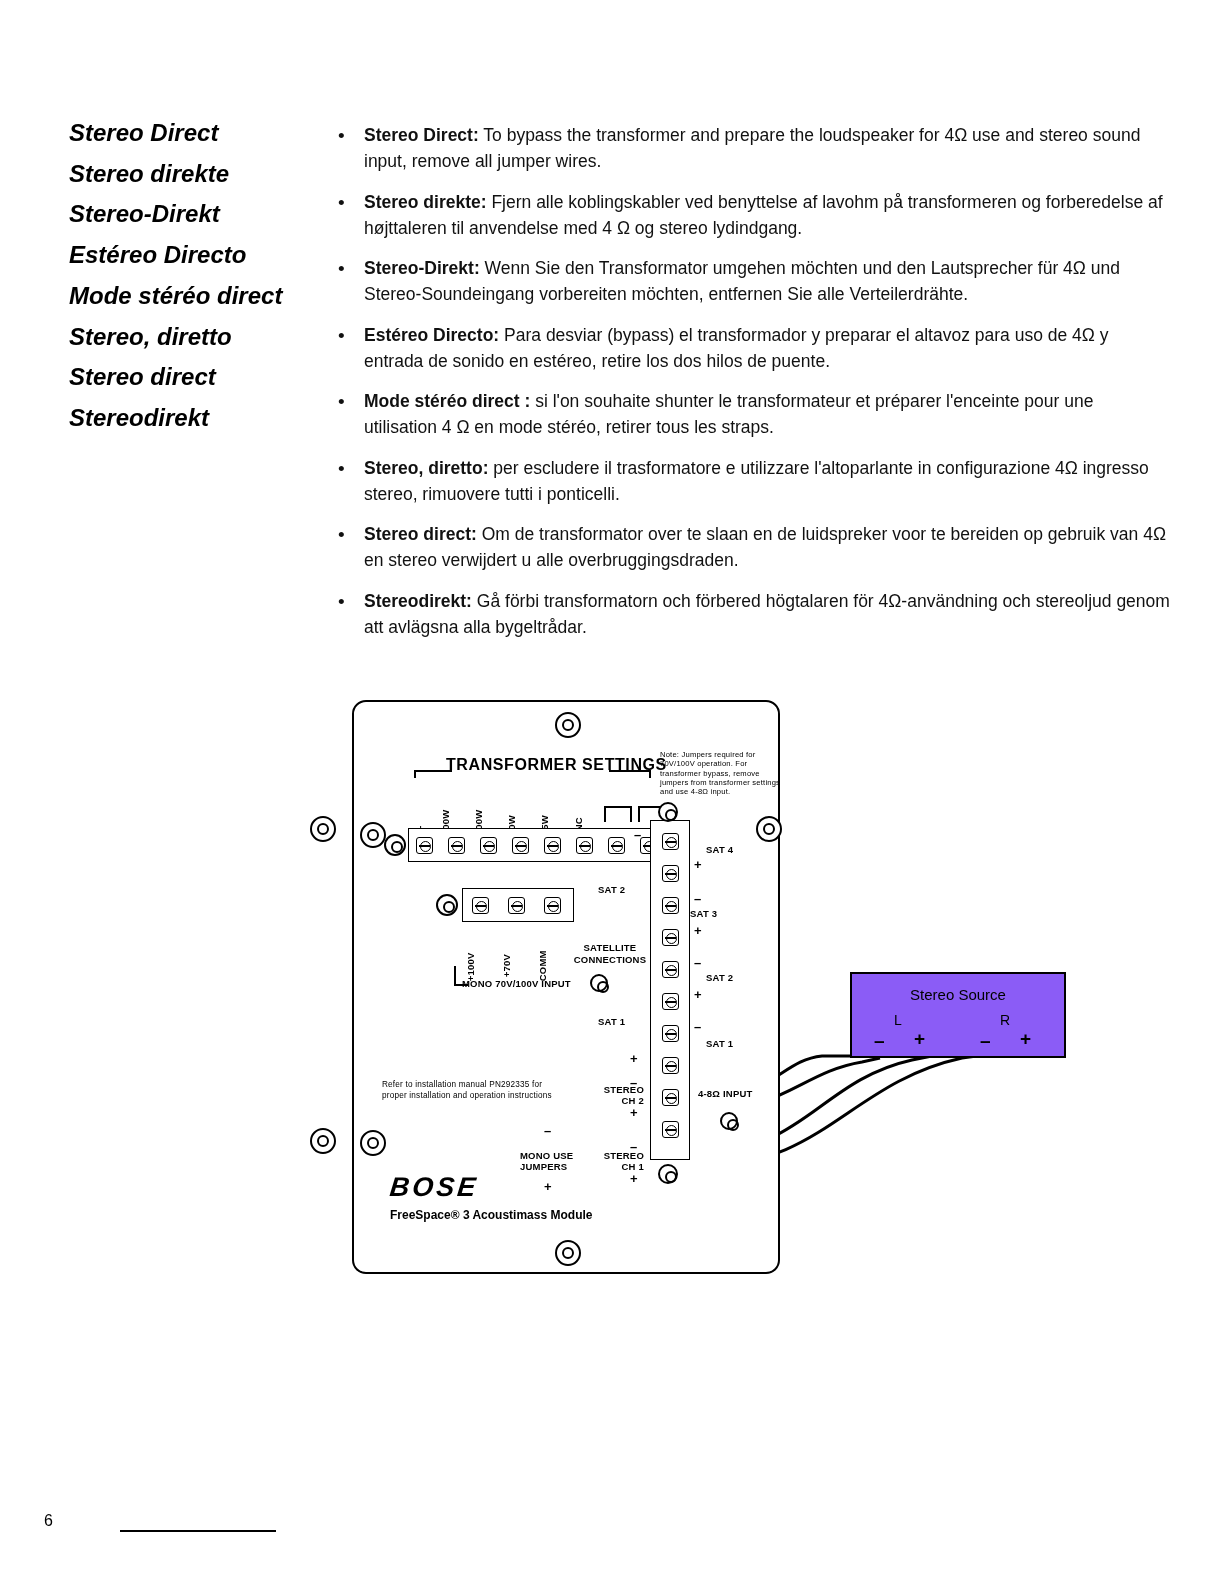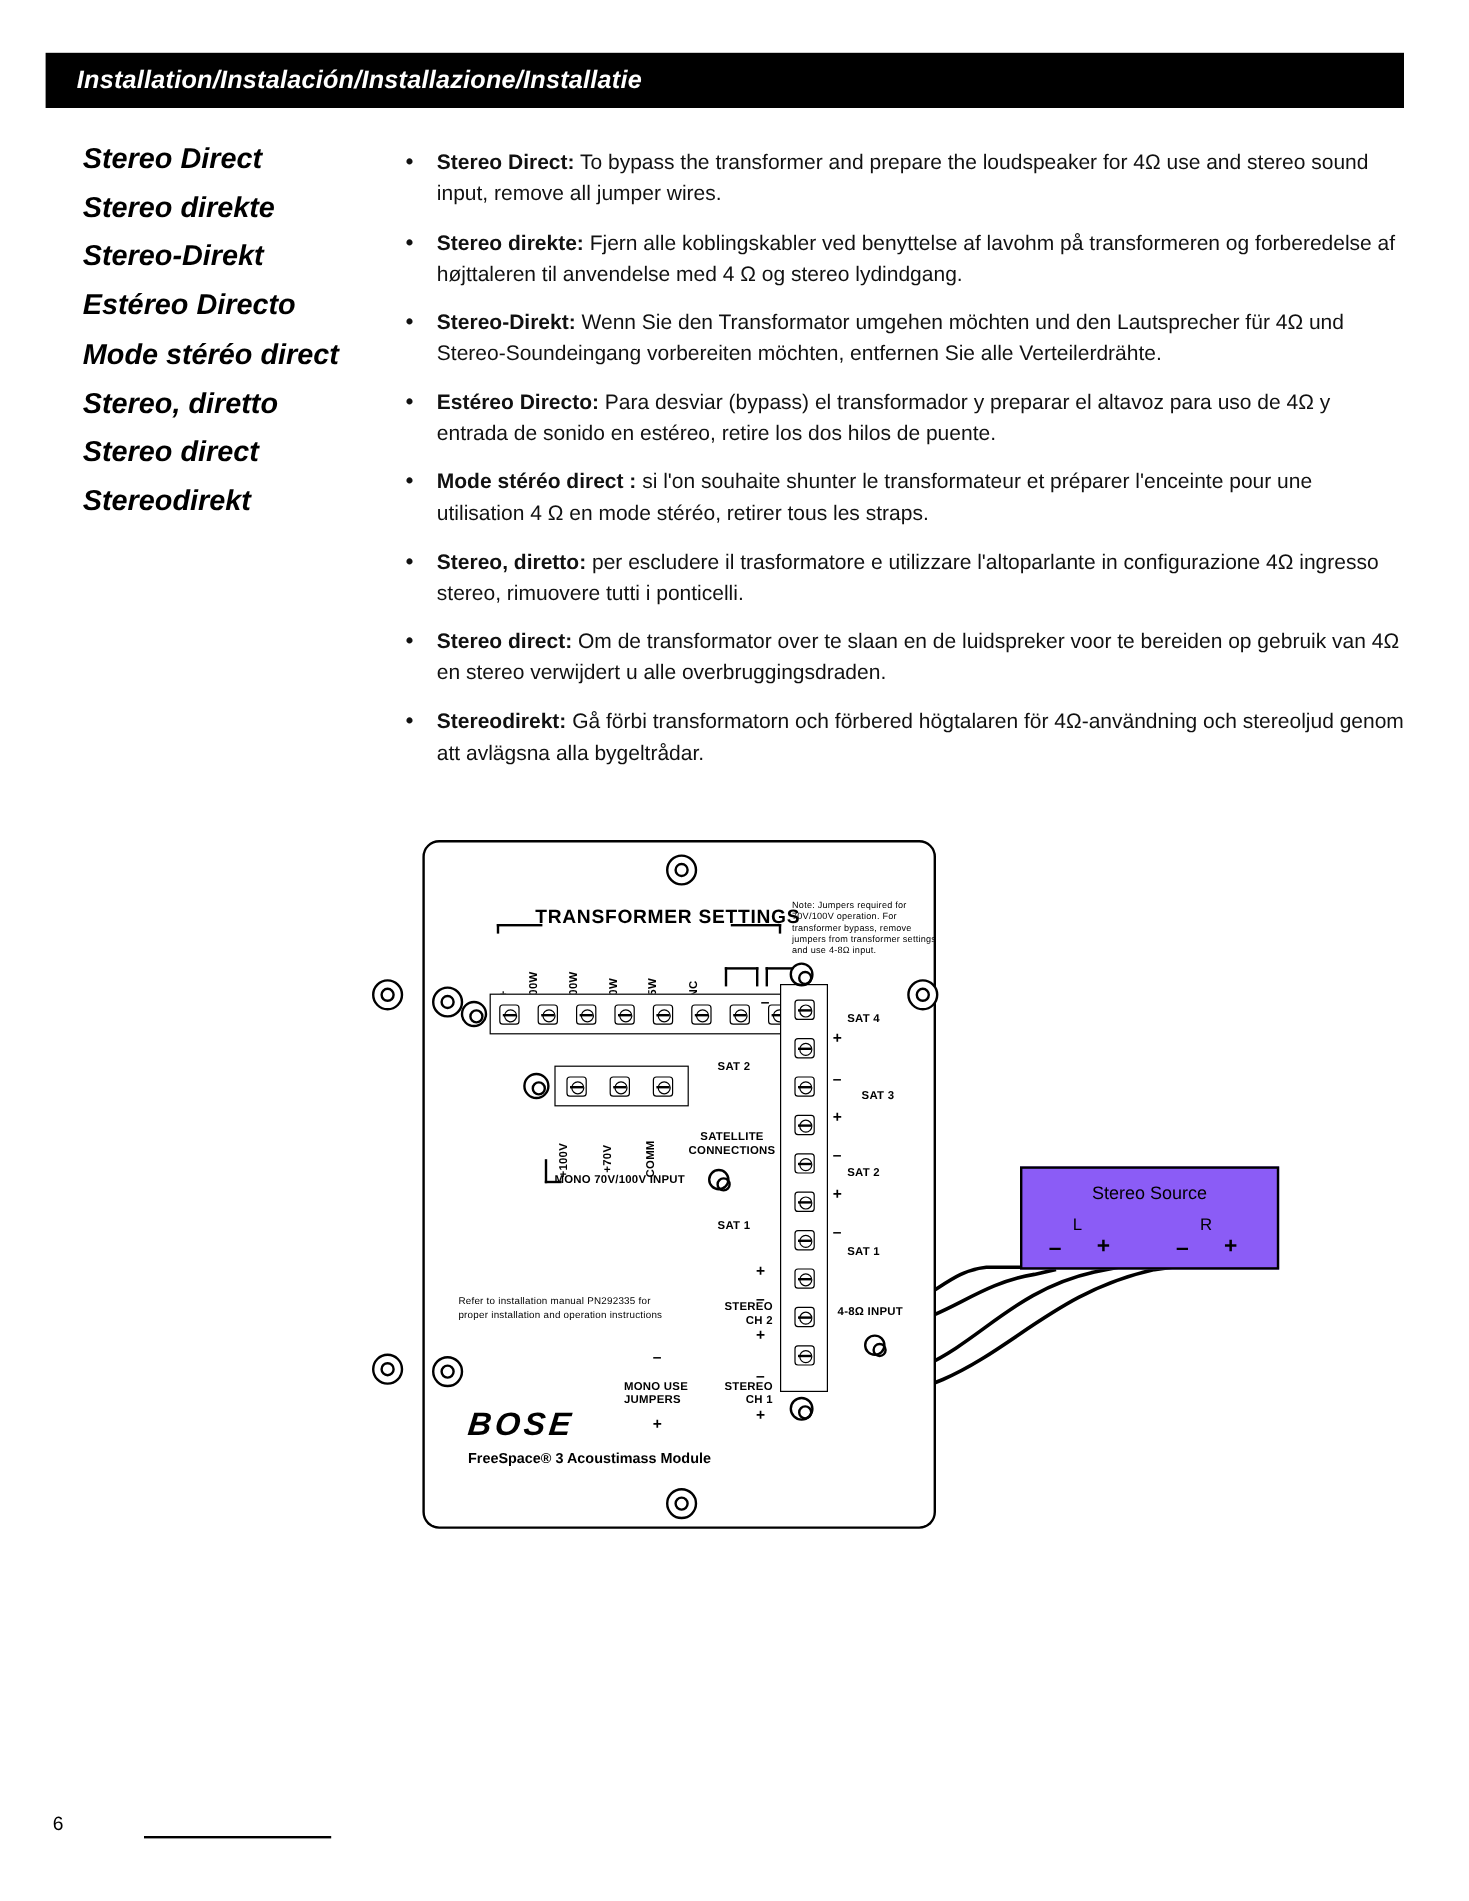--- a/index.html
+++ b/index.html
@@ -260,23 +260,20 @@
     width: 156px;
     height: 2px;
     background: #000;
   }
 </style>
 </head>
 <body>
 
 <div class="page">
 
-  <div class="header-bar">
-    <div class="title">Installation/Instalación/Installazione/Installatie</div>
-  </div>
 
   <div class="lang-col">
     <div class="lang-item">Stereo Direct</div>
     <div class="lang-item">Stereo direkte</div>
     <div class="lang-item">Stereo-Direkt</div>
     <div class="lang-item">Estéreo Directo</div>
     <div class="lang-item">Mode stéréo direct</div>
     <div class="lang-item">Stereo, diretto</div>
     <div class="lang-item">Stereo direct</div>
     <div class="lang-item">Stereodirekt</div>
@@ -403,21 +400,21 @@
       <div class="sign" style="left:280px; top:126px;">–</div>
       <div class="sign" style="left:340px; top:156px;">+</div>
       <div class="sign" style="left:340px; top:190px;">–</div>
       <div class="sign" style="left:340px; top:222px;">+</div>
       <div class="sign" style="left:340px; top:254px;">–</div>
       <div class="sign" style="left:340px; top:286px;">+</div>
       <div class="sign" style="left:340px; top:318px;">–</div>
       <div class="sign" style="left:276px; top:350px;">+</div>
 
       <div class="lbl" style="left:352px; top:142px;">SAT 4</div>
-      <div class="lbl" style="left:364px; top:206px;text-align:right;">SAT 3</div>
+      <div class="lbl" style="left:336px; top:206px;text-align:right;">SAT 3</div>
       <div class="lbl" style="left:352px; top:270px;">SAT 2</div>
       <div class="lbl" style="left:352px; top:336px;">SAT 1</div>
 
       <div class="lbl" style="left:244px; top:182px;">SAT 2</div>
       <div class="lbl" style="left:244px; top:314px;">SAT 1</div>
 
       <div class="lbl" style="left:234px; top:382px; width:56px; text-align:right; line-height:1.2;">STEREO CH 2</div>
       <div class="lbl" style="left:234px; top:448px; width:56px; text-align:right; line-height:1.2;">STEREO CH 1</div>
       <div class="sign" style="left:276px; top:374px;">–</div>
       <div class="sign" style="left:276px; top:404px;">+</div>

